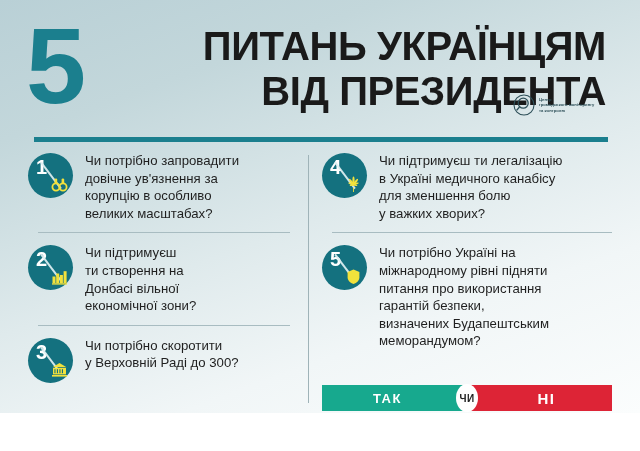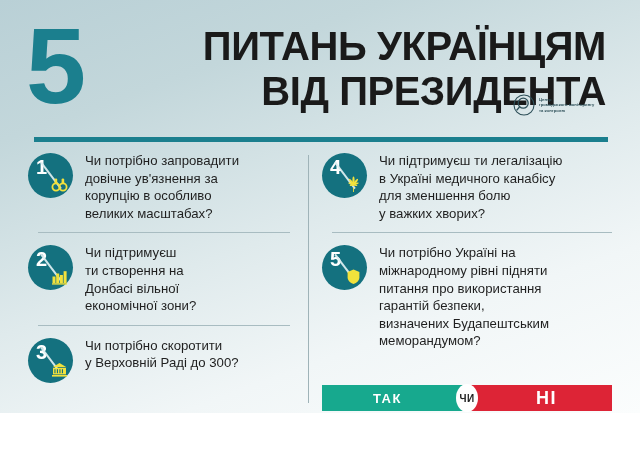--- a/index.html
+++ b/index.html
@@ -200,21 +200,21 @@
     letter-spacing: 1.6px;
     display: flex;
     align-items: center;
     justify-content: center;
     padding-right: 14px;
   }
   #vote-no {
     flex: 1 1 50%;
     background: #dd2436;
     color: #ffffff;
-    font-size: 18px;
+    font-size: 15px;
     font-weight: bold;
     letter-spacing: 1.6px;
     display: flex;
     align-items: center;
     justify-content: center;
     padding-left: 14px;
   }
   #vote-mid {
     position: absolute;
     left: 50%;

